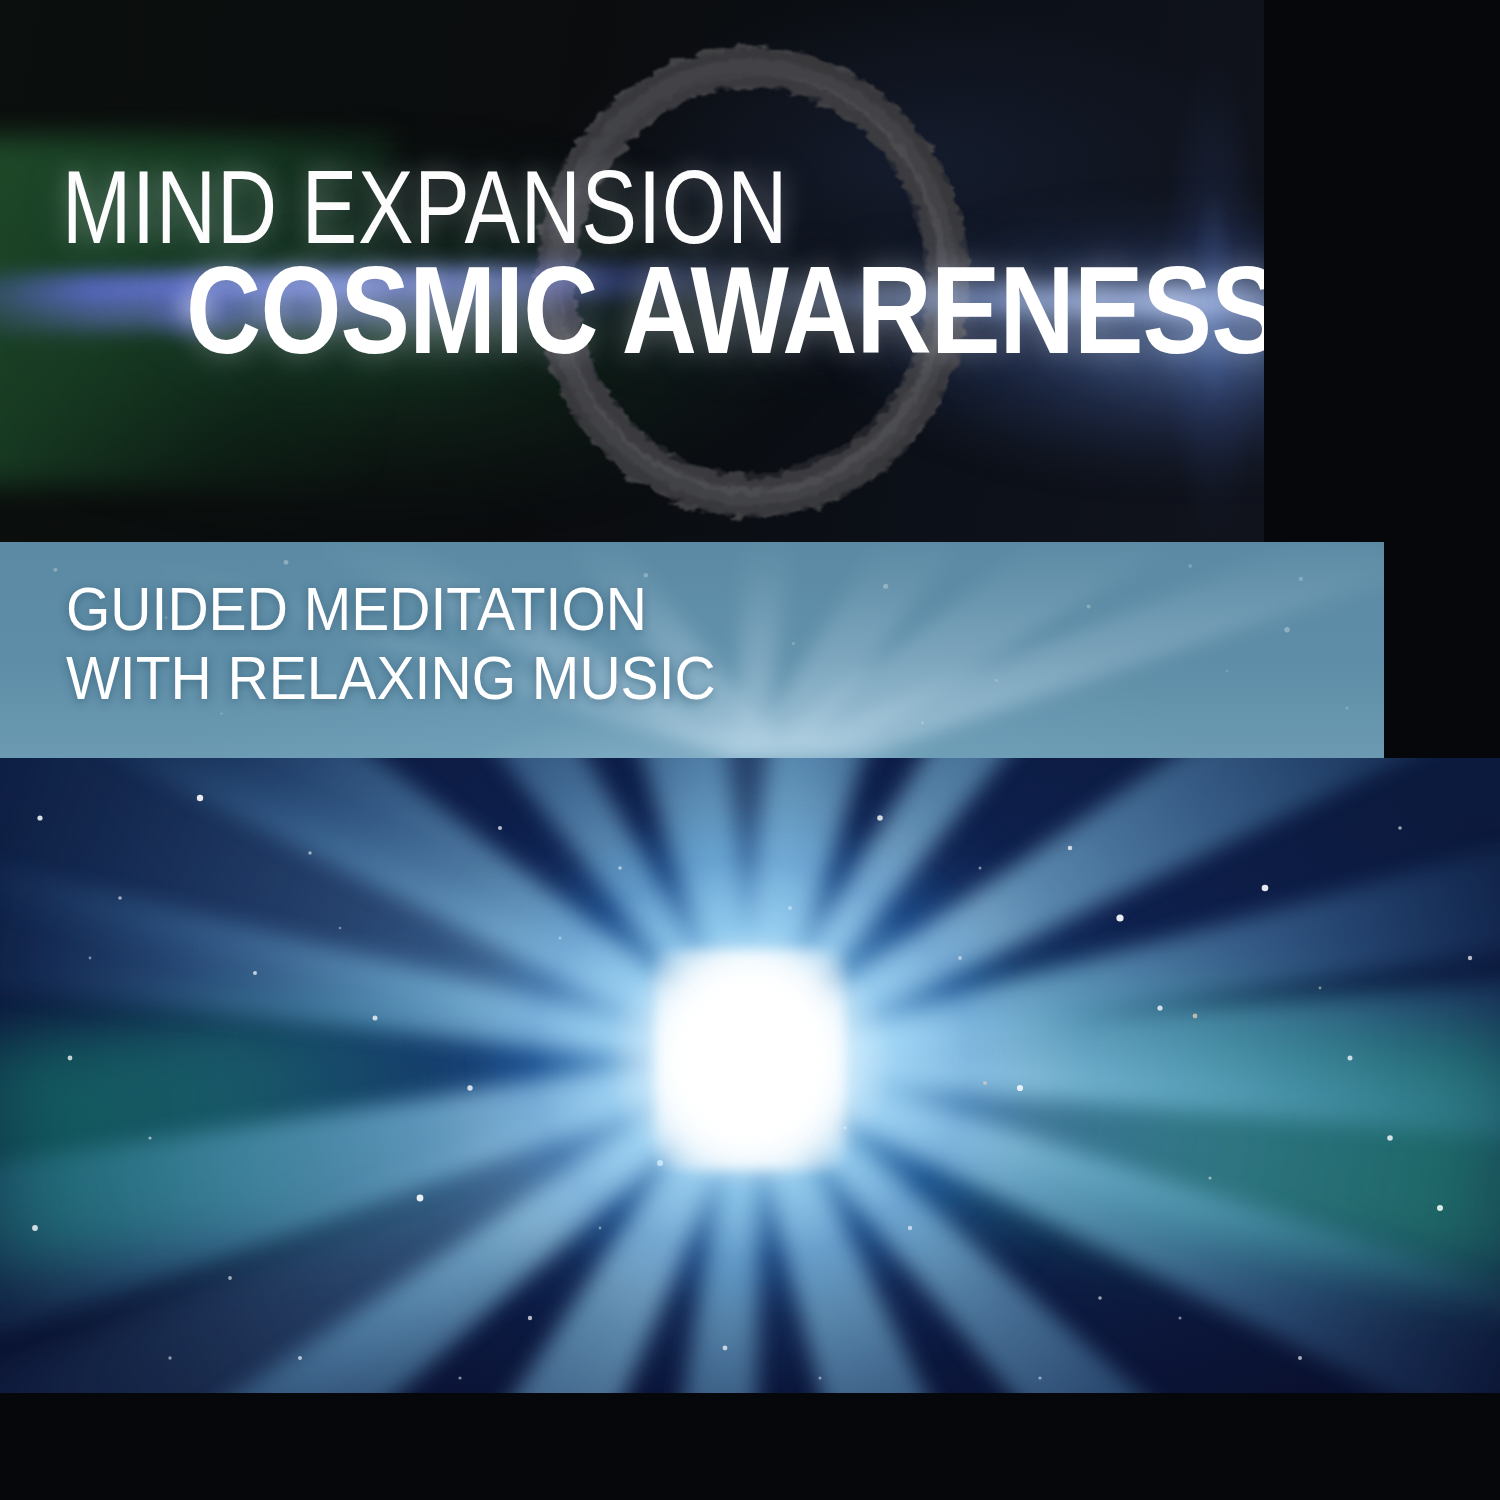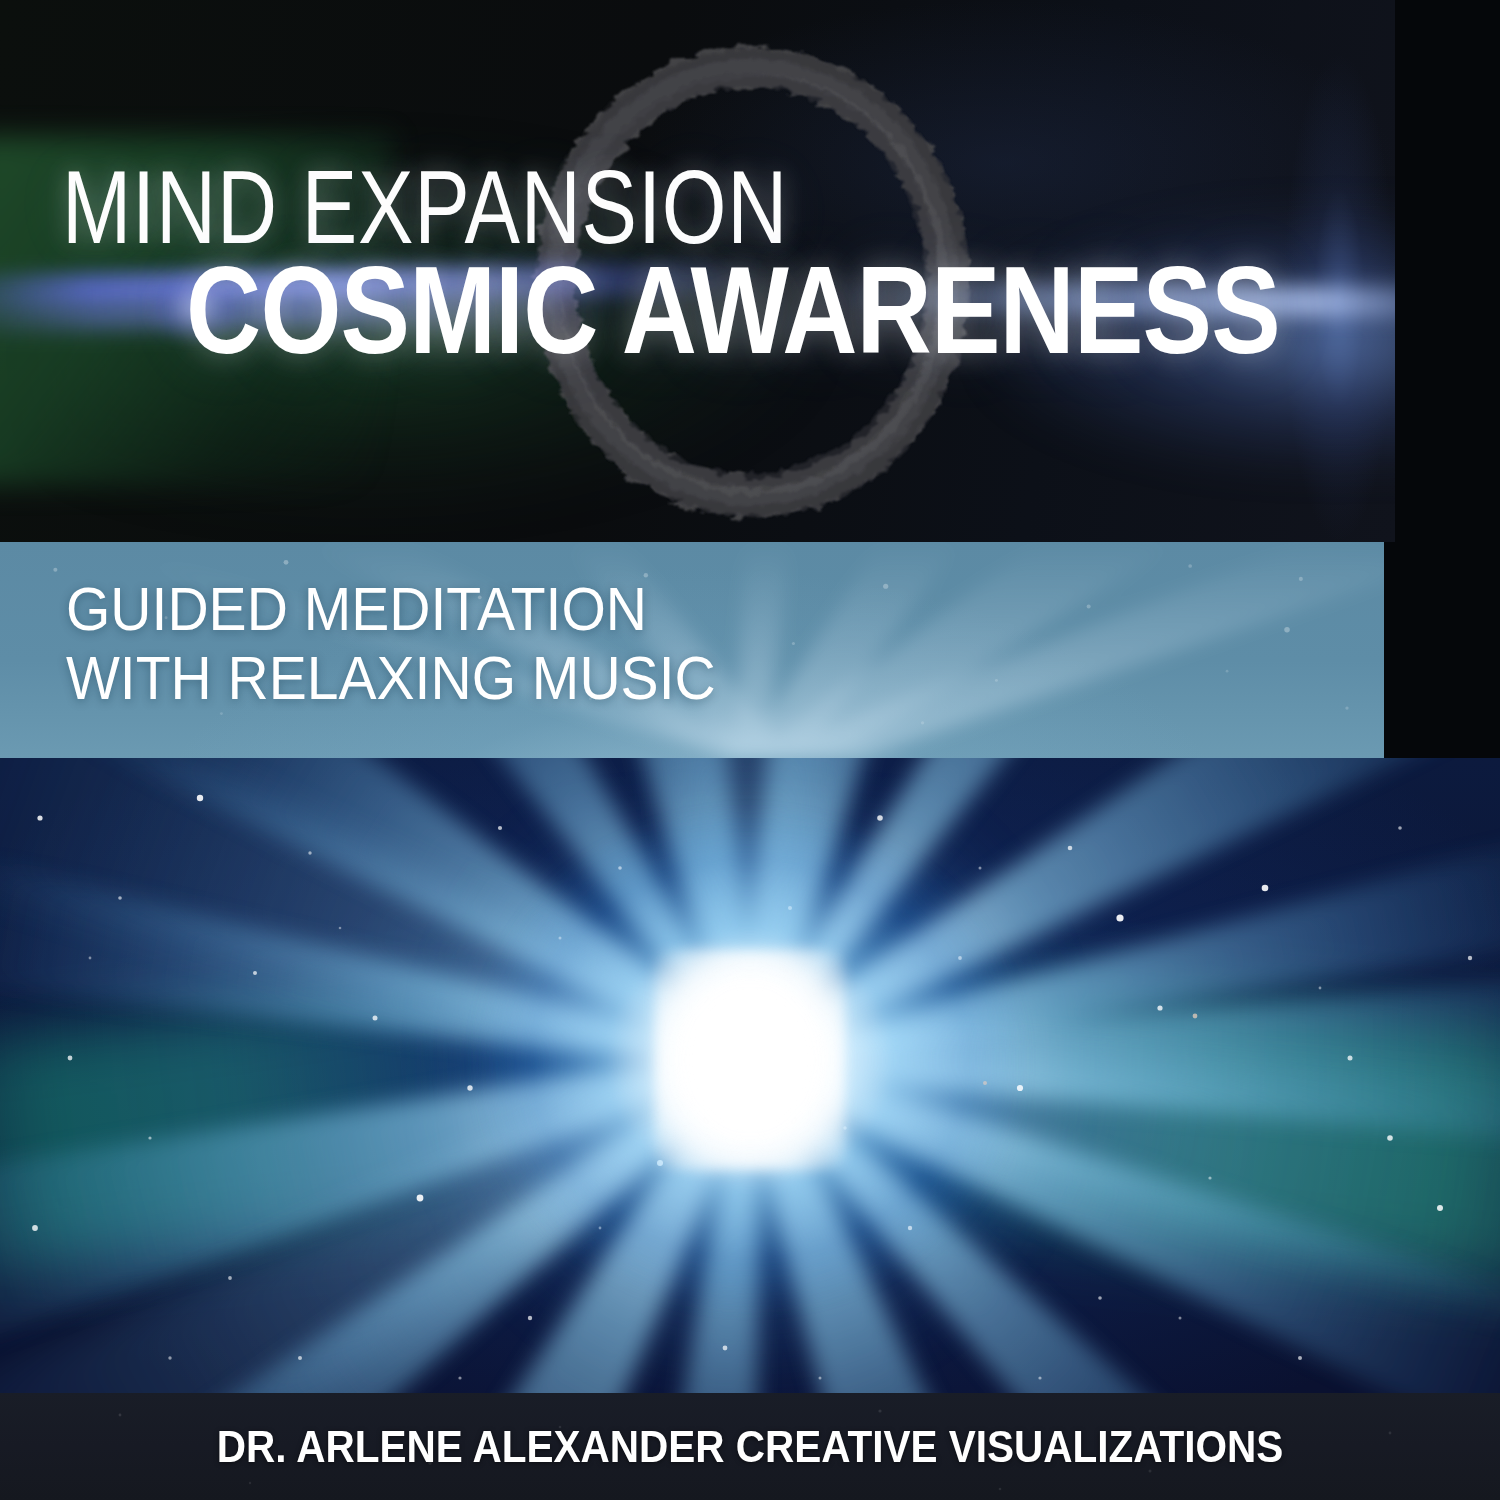--- a/index.html
+++ b/index.html
@@ -7,21 +7,21 @@
 
   #cover{
     position:relative;
     width:1500px;height:1500px;
     overflow:hidden;
     background:#05070a;
   }
 
   
   .top-panel{
-    position:absolute;left:0;top:0;width:1395px;height:542px;
+    position:absolute;left:0;top:0;width:1264px;height:542px;
     background:
       radial-gradient(closest-side at 96% 55%, rgba(90,120,190,.40) 0%, rgba(50,70,130,.18) 45%, rgba(0,0,0,0) 100%),
       radial-gradient(closest-side at 72% 30%, rgba(40,55,95,.30) 0%, rgba(0,0,0,0) 100%),
       linear-gradient(100deg,#0b0f0d 0%,#0a0c0e 45%,#0c1018 75%,#10131c 100%);
     overflow:hidden;
   }
   
   .green-block{
     position:absolute;left:-40px;top:136px;width:420px;height:350px;
     background:linear-gradient(125deg, rgba(34,84,46,.95) 0%, rgba(28,74,42,.82) 40%, rgba(16,46,28,.45) 75%, rgba(8,22,14,0) 100%);
@@ -390,29 +390,14 @@
       </g>
       <g fill="#ffd9c0" opacity=".65">
         <circle cx="1195" cy="258" r="2.4"></circle>
           <circle cx="985" cy="325" r="2.0"></circle>
       </g>
     </svg>
 
     <div class="core"></div>
   </div>
 
-  <div class="bottom">
-    <svg class="bottom-stars" viewBox="0 0 1500 107" preserveAspectRatio="none">
-      <g fill="#ffffff">
-        <circle cx="120" cy="22" r="1.4" opacity=".4"></circle>
-          <circle cx="430" cy="70" r="1.8" opacity=".35"></circle>
-        <circle cx="560" cy="34" r="1.3" opacity=".3"></circle>
-          <circle cx="880" cy="18" r="1.6" opacity=".35"></circle>
-        <circle cx="1150" cy="78" r="1.5" opacity=".3"></circle>
-          <circle cx="1390" cy="40" r="1.4" opacity=".32"></circle>
-        <circle cx="250" cy="90" r="1.2" opacity=".28"></circle>
-          <circle cx="1000" cy="96" r="1.3" opacity=".3"></circle>
-      </g>
-    </svg>
-    <div class="credit">DR. ARLENE ALEXANDER CREATIVE VISUALIZATIONS</div>
-  </div>
 
 </div>
 
 </body></html>

